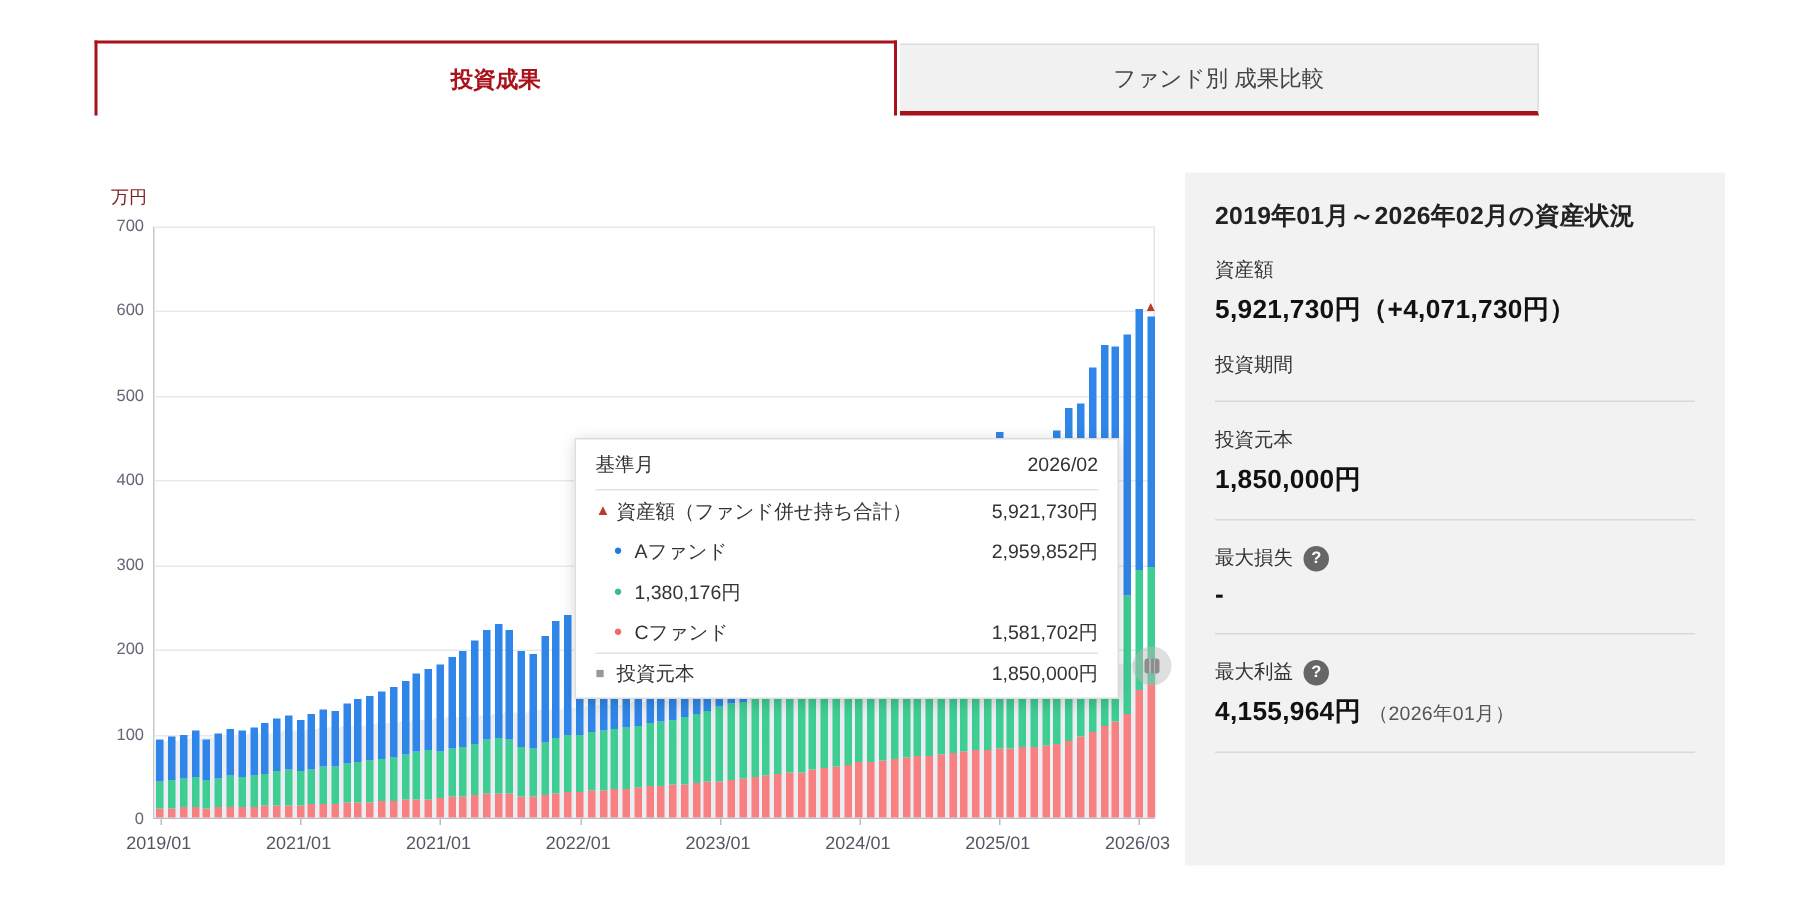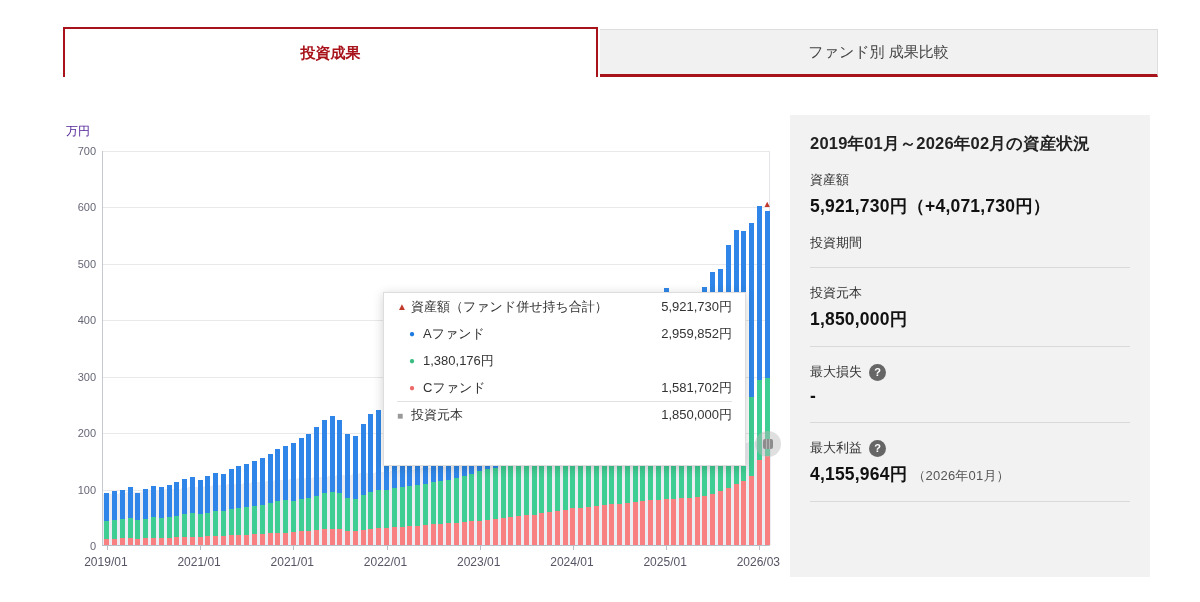--- a/index.html
+++ b/index.html
@@ -5,30 +5,30 @@
   * { margin:0; padding:0; box-sizing:border-box; }
   html,body { width:1200px; height:602px; background:#fff; overflow:hidden;
     font-family:"Liberation Sans","DejaVu Sans",sans-serif; color:#333; }
 
   
   .tabbar { position:absolute; left:0; top:0; width:1200px; height:80px; }
   .tab-active { position:absolute; left:63px; top:27px; width:535px; height:50px;
     background:#fff; border:2px solid #a8121a; border-bottom:none;
     display:flex; align-items:center; justify-content:center;
     font-size:15px; font-weight:bold; color:#a8121a; cursor:pointer; }
-  .tab-inactive { position:absolute; left:600px; top:29px; width:558px; height:48px;
+  .tab-inactive { position:absolute; left:600px; top:29px; width:426px; height:48px;
     background:#f1f1f1; border-top:1px solid #ddd; border-right:1px solid #ddd;
     border-bottom:3px solid #a8121a;
     display:flex; align-items:center; justify-content:center;
     font-size:15px; color:#444; cursor:pointer; }
 
   
   .chart-wrap { position:absolute; left:0; top:100px; width:790px; height:502px; }
-  .unit-label { position:absolute; left:58px; top:23px; width:40px; text-align:center;
-    font-size:12px; color:#4c1d95; }
+  .unit-label { position:absolute; left:58px; top:23px; width:40px; text-align:right;
+    font-size:12px; color:#7f1d1d; }
   .plot { position:absolute; left:102px; top:51px; width:668px; height:395px;
     border-left:1px solid #c5c9d0; border-bottom:1px solid #b9bec6; border-right:1px solid #e3e3e8; }
   .gridline { position:absolute; left:0; width:100%; height:1px; background:#e9e9ec; }
   .ylab { position:absolute; left:56px; width:40px; text-align:right;
     font-size:11px; color:#667; }
   .xlab { position:absolute; font-size:12px; color:#556; transform:translateX(-50%); white-space:nowrap; }
   .xtick { position:absolute; width:1px; height:4px; background:#b9bec6; top:395px; }
   .pstep { position:absolute; bottom:0; background:#ebedf2; }
   .bar-seg { position:absolute; }
   .hover-marker { position:absolute; font-size:9px; line-height:9px; transform:translateX(-50%); }
@@ -461,20 +461,24 @@
       <div class="xlab" style="left: 199.093px; top: 455px;">2021/01</div>
       <div class="xlab" style="left: 292.302px; top: 455px;">2021/01</div>
       <div class="xlab" style="left: 385.512px; top: 455px;">2022/01</div>
       <div class="xlab" style="left: 478.721px; top: 455px;">2023/01</div>
       <div class="xlab" style="left: 571.93px; top: 455px;">2024/01</div>
       <div class="xlab" style="left: 665.14px; top: 455px;">2025/01</div>
       <div class="xlab" style="left: 758.349px; top: 455px;">2026/03</div>
     </div>
 
   <div class="tooltip">
+    <div class="tt-header">
+      <span>基準月</span>
+      <span>2026/02</span>
+    </div>
     <div id="tt-rows">
         <div class="tt-row">
           <span class="mk" style="color: rgb(192, 57, 43);">▲</span>
           <span class="lbl">資産額（ファンド併せ持ち合計）</span>
           <span class="val">5,921,730円</span>
         </div>
         <div class="tt-row indent">
           <span class="mk" style="color: rgb(30, 123, 224);">●</span>
           <span class="lbl">Aファンド</span>
           <span class="val">2,959,852円</span>

